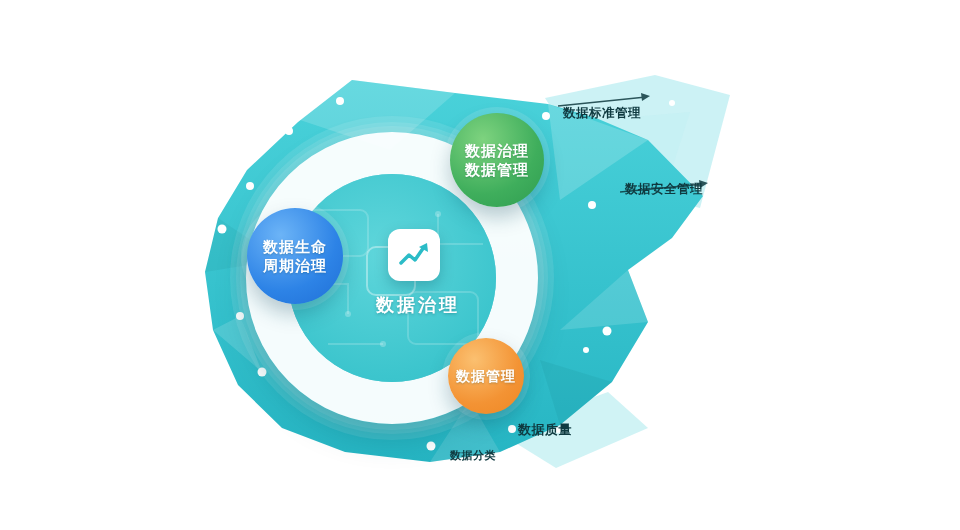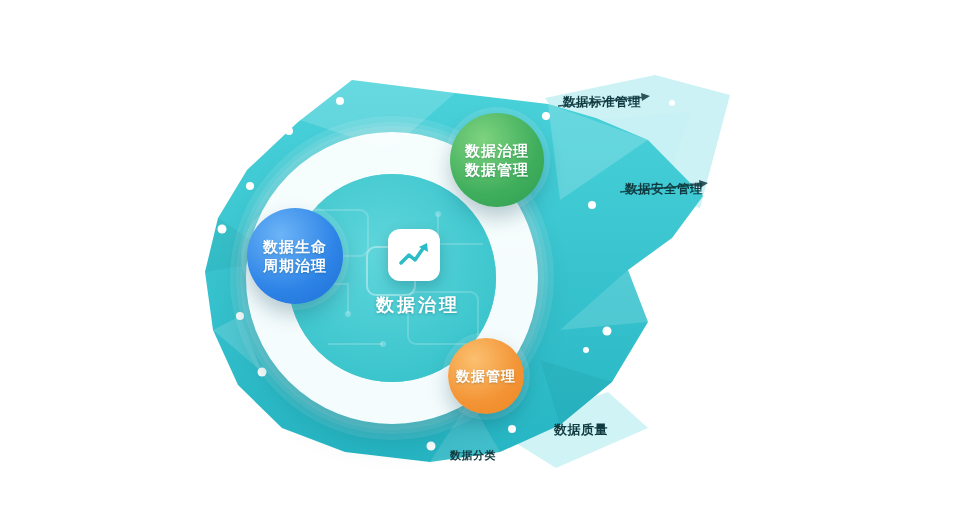--- a/index.html
+++ b/index.html
@@ -74,23 +74,23 @@
     left:448px;top:338px;width:76px;height:76px;font-size:14px;
     background:radial-gradient(circle at 35% 28%, #fbc070 0%, #f39334 60%, #ee8723 100%);
   }
 
   
   .tag{
     position:absolute;z-index:6;
     color:#0f3a40;font-size:12.5px;font-weight:bold;letter-spacing:0.5px;
     white-space:nowrap;
   }
-  .tag-top{left:563px;top:94px;}
+  .tag-top{left:563px;top:105px;}
   .tag-right{left:625px;top:181px;font-family:Liberation Serif, serif;}
-  .tag-bottom-right{left:518px;top:421px;font-size:13px;margin-left:36px;}
+  .tag-bottom-right{left:518px;top:421px;font-size:13px;}
   .tag-bottom{left:450px;top:448px;font-size:11px;}
 </style>
 </head>
 <body>
 
 <div class="stage">
 
   <svg class="bg-svg" width="960" height="530" viewBox="0 0 960 530">
     <defs>
       <linearGradient id="gradBlob" x1="0" y1="0" x2="0" y2="1">

